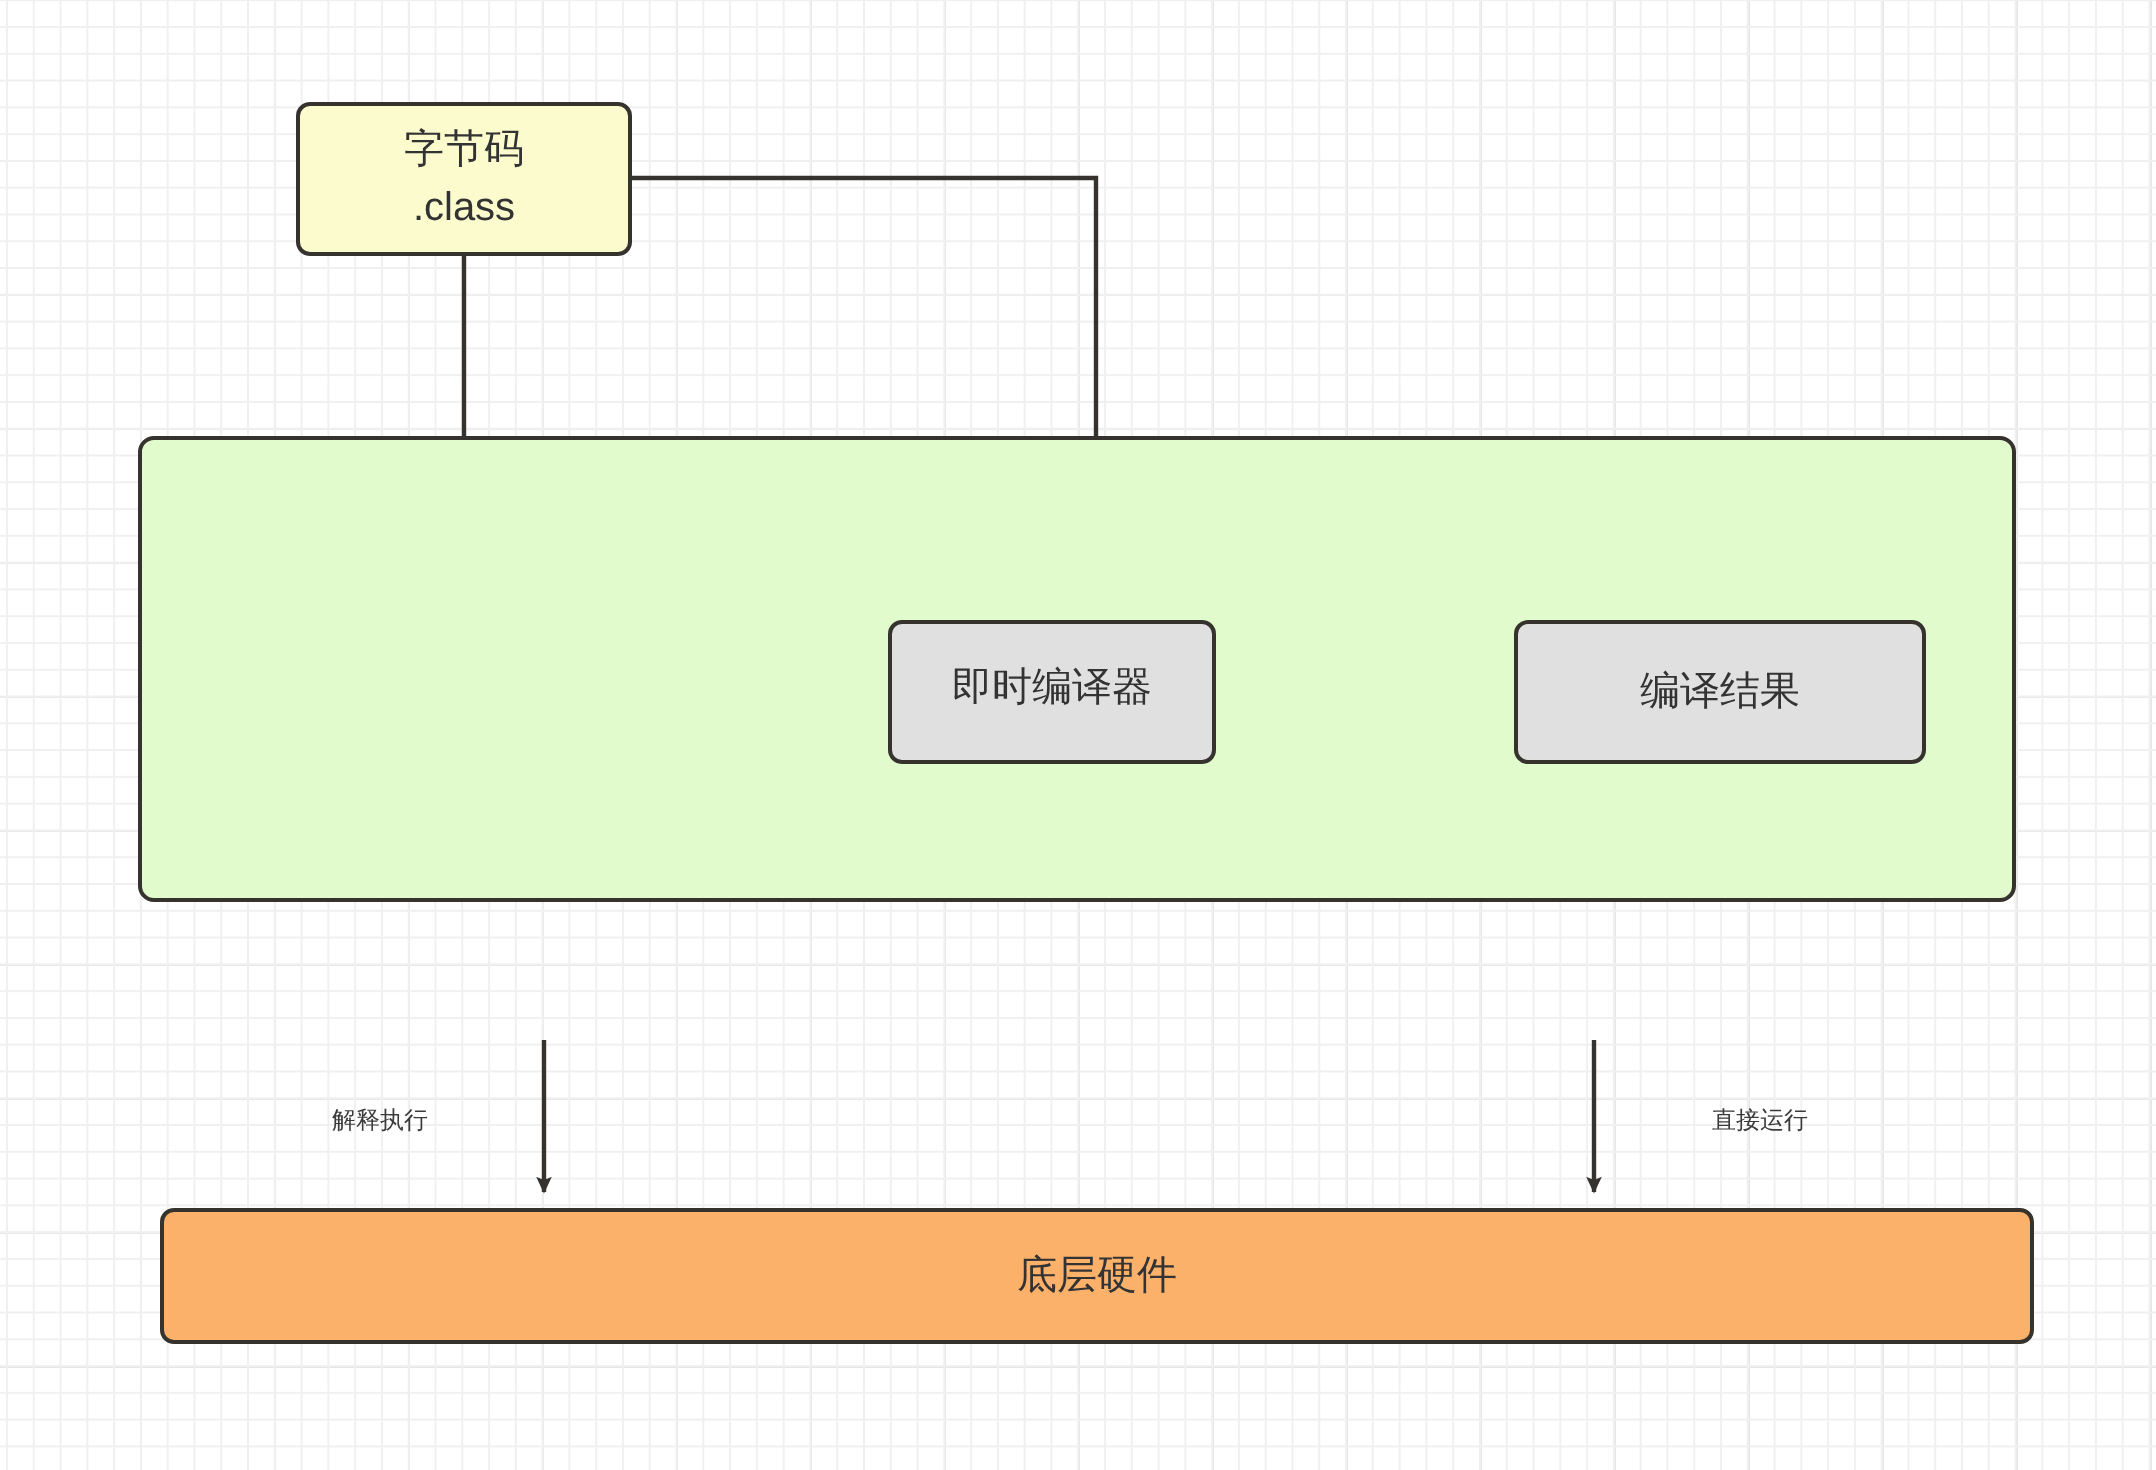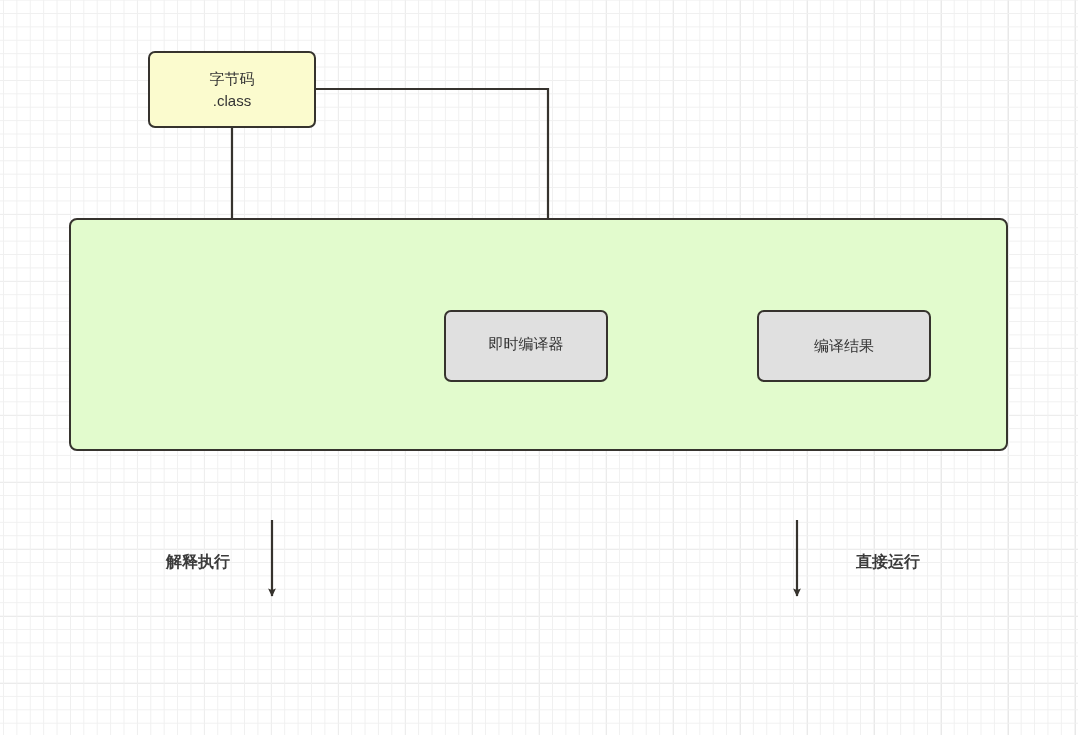--- a/index.html
+++ b/index.html
@@ -33,21 +33,21 @@
   .node {
     position: absolute;
     box-sizing: border-box;
     border: 2px solid #36332e;
     border-radius: 7px;
     display: flex;
     align-items: center;
     justify-content: center;
     text-align: center;
     color: #333333;
-    font-size: 15px;
+    font-size: 20px;
     line-height: 1.42;
     white-space: pre-line;
   }
   .bytecode-box {
     left: 148px;
     top: 51px;
     width: 168px;
     height: 77px;
     background: #fbfbce;
   }
@@ -70,21 +70,21 @@
     left: 444px;
     top: 310px;
     width: 164px;
     height: 72px;
     background: #e0e0e0;
     font-family: Liberation Mono, monospace;
   }
   .compiled-box {
     left: 757px;
     top: 310px;
-    width: 174px;
+    width: 206px;
     height: 72px;
     background: #e0e0e0;
   }
   .jvm-band {
     left: 69px;
     top: 452px;
     width: 939px;
     height: 68px;
     background: #99cdfd;
     border-radius: 7px;
@@ -92,24 +92,23 @@
   .hardware-band {
     left: 80px;
     top: 604px;
     width: 937px;
     height: 68px;
     background: #fcb16b;
     border-radius: 7px;
   }
   .edge-label {
     position: absolute;
-    font-size: 16px;
+    font-size: 12px;
     color: #3b3b3b;
     white-space: nowrap;
-    font-weight: bold;
   }
   .label-interpret {
     left: 166px;
     top: 552px;
   }
   .label-direct {
     left: 856px;
     top: 552px;
   }
   svg.wires {
@@ -148,18 +147,19 @@
 
   <div class="node bytecode-box">字节码
 .class</div>
 
 
   <div class="node jit-box">即时编译器</div>
 
   <div class="node compiled-box">编译结果</div>
 
 
+  <div class="node hardware-band">底层硬件</div>
 
   <div class="edge-label label-interpret">解释执行</div>
 
   <div class="edge-label label-direct">直接运行</div>
 
 </div>
 
 </body></html>

